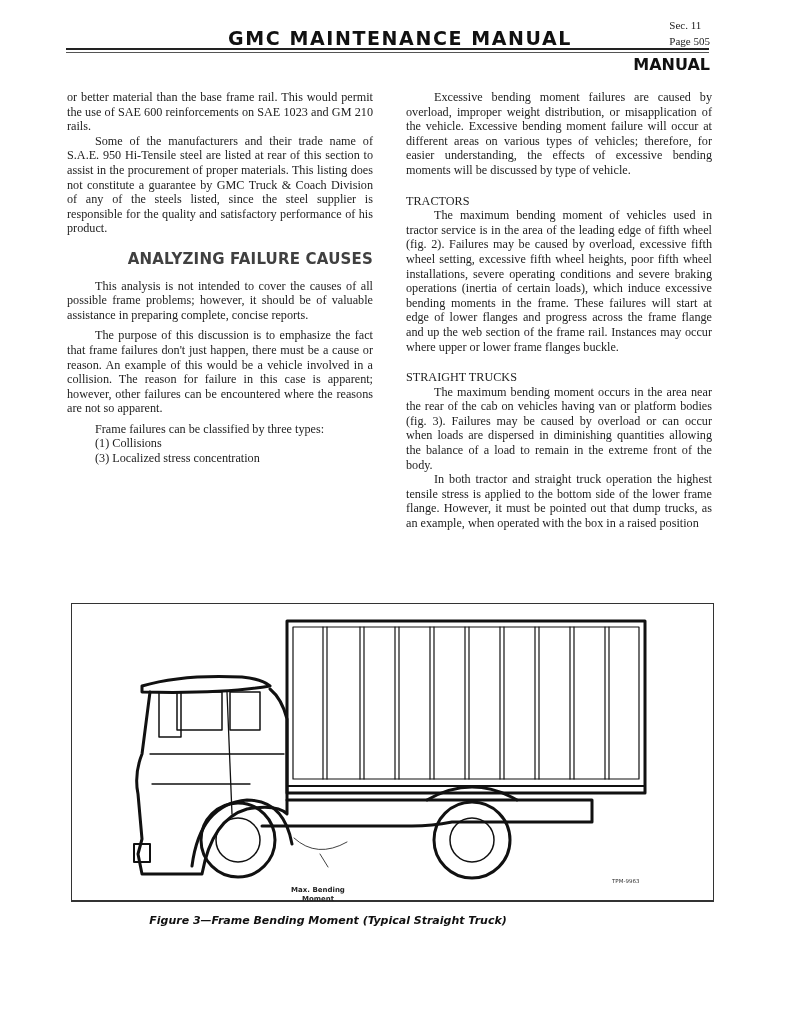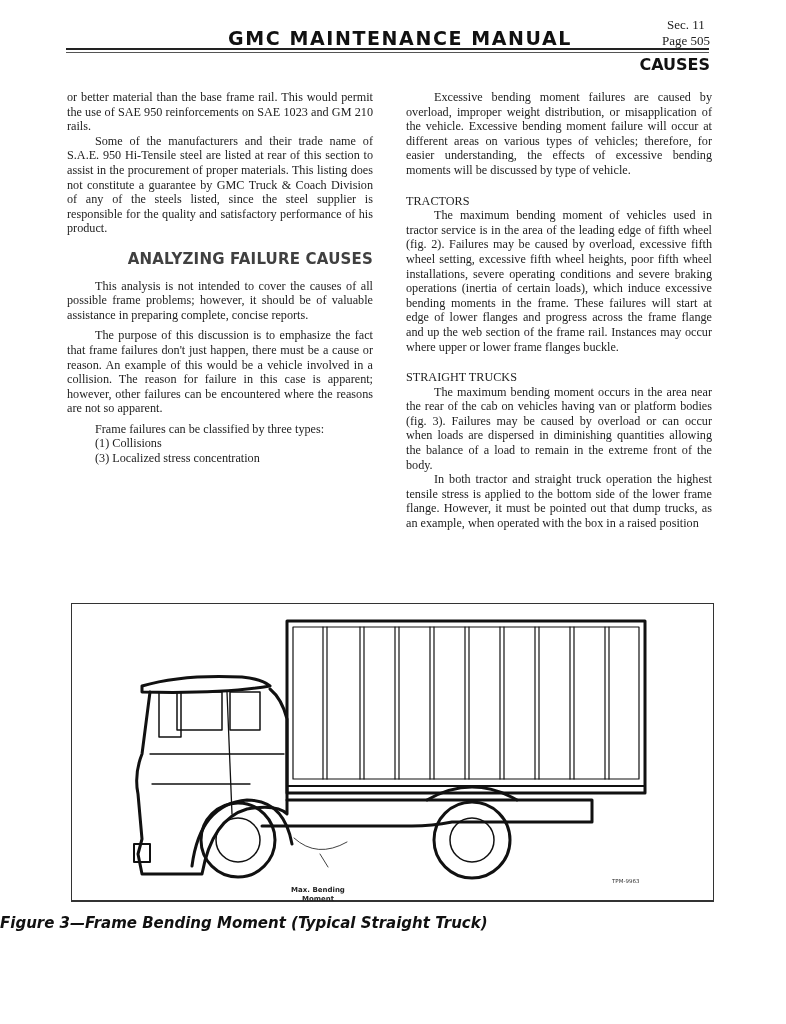--- a/index.html
+++ b/index.html
@@ -2,22 +2,22 @@
 <html><head>
 <meta charset="utf-8">
 <style>
   html, body { margin: 0; padding: 0; background: #ffffff; }
   body { width: 786px; height: 1024px; position: relative; overflow: hidden; color: #1a1a1a; }
   .header-title {
     position: absolute; left: 228px; top: 27px;
     font-family: "DejaVu Sans", sans-serif; font-weight: bold; font-size: 19px;
     letter-spacing: 1.6px; color: #111; text-align: center;
   }
-  .sec { position: absolute; right: 76px; top: 17px; text-align: center;
-    font-family: "Liberation Serif", serif; font-size: 13px; line-height: 16px; color: #222; }
+  .sec { position: absolute; right: 76px; top: 17px; text-align: left;
+    font-family: "Liberation Serif", serif; font-size: 11px; line-height: 16px; color: #222; }
   .rule { position: absolute; left: 66px; width: 643px; background: #222; }
   .rule1 { top: 48px; height: 2px; }
   .rule2 { top: 52px; height: 1px; background: #555; }
   .frame-label { position: absolute; right: 76px; top: 55px;
     font-family: "DejaVu Sans", sans-serif; font-weight: bold; font-size: 16px; color: #111; }
   .col { position: absolute; top: 90px; width: 306px;
     font-family: "Liberation Serif", serif; font-size: 12.2px; line-height: 14.6px; color: #222;
     text-align: justify; }
   .col-left { left: 67px; }
   .col-right { left: 406px; }
@@ -30,39 +30,39 @@
   }
   .subhead { margin-top: 16px !important; }
   .list-item { padding-left: 28px; text-align: left; }
   .figure-box { position: absolute; left: 71px; top: 603px; width: 641px; height: 296px;
     border: 1px solid #333; border-bottom: 2px solid #333; background: #fff; }
   .figure-box svg { position: absolute; left: 0; top: 0; }
   .callout { position: absolute; left: 268px; top: 863px; width: 100px; text-align: center;
     font-family: "DejaVu Sans", sans-serif; font-weight: bold; font-size: 7px; line-height: 9px; color: #222; margin-top: 23px; }
   .fig-id { position: absolute; left: 612px; top: 878px;
     font-family: "DejaVu Sans", sans-serif; font-size: 5.5px; color: #333; }
-  .caption { position: absolute; left: 0; width: 656px; top: 914px; 
-    font-family: "DejaVu Sans", sans-serif; font-weight: bold; font-style: italic; font-size: 15px; color: #111; }
+  .caption { position: absolute; left: 0; width: 656px; top: 914px; text-align: center;
+    font-family: "DejaVu Sans", sans-serif; font-weight: bold; font-style: italic; font-size: 11px; color: #111; }
 </style>
 </head>
 <body>
 
 <div>
   <div class="header-title">GMC MAINTENANCE MANUAL</div>
   <div class="sec">
     <div>Sec. 11</div>
     <div>Page 505</div>
   </div>
   <div class="rule rule1"></div>
   <div class="rule rule2"></div>
-  <div class="frame-label">CAUSES</div>
+  <div class="frame-label">MANUAL</div>
 </div>
 
 <div class="col col-left">
-  <p>or better material than the base frame rail. This would permit the use of SAE 950 reinforcements on SAE 1023 and GM 210 rails.</p>
+  <p>or better material than the base frame rail. This would permit the use of SAE 600 reinforcements on SAE 1023 and GM 210 rails.</p>
   <p class="indent">Some of the manufacturers and their trade name of S.A.E. 950 Hi-Tensile steel are listed at rear of this section to assist in the procurement of proper materials. This listing does not constitute a guarantee by GMC Truck &amp; Coach Division of any of the steels listed, since the steel supplier is responsible for the quality and satisfactory performance of his product.</p>
   <p class="section-heading">ANALYZING FAILURE CAUSES</p>
   <p class="indent">This analysis is not intended to cover the causes of all possible frame problems; however, it should be of valuable assistance in preparing complete, concise reports.</p>
   <p class="indent gap">The purpose of this discussion is to emphasize the fact that frame failures don't just happen, there must be a cause or reason. An example of this would be a vehicle involved in a collision. The reason for failure in this case is apparent; however, other failures can be encountered where the reasons are not so apparent.</p>
   <p class="indent gap">Frame failures can be classified by three types:</p>
   <p class="list-item">(1) Collisions</p>
   <p class="list-item">(3) Localized stress concentration</p>
 </div>
 
 <div class="col col-right">

